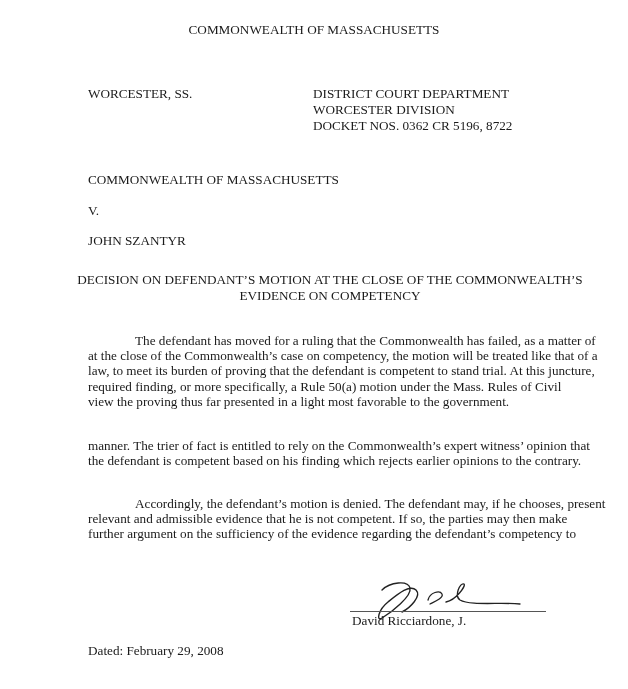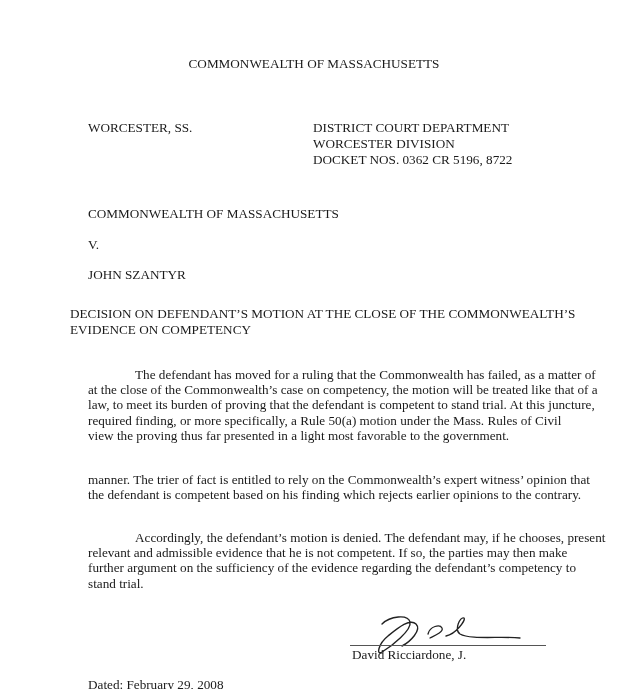--- a/index.html
+++ b/index.html
@@ -1,27 +1,27 @@
 <!DOCTYPE html>
 <html><head>
 <meta charset="utf-8">
 <style>
   html, body { margin: 0; padding: 0; background: #ffffff; }
   body {
     width: 628px; height: 689px; position: relative; overflow: hidden;
     font-family: "Liberation Serif", "DejaVu Serif", serif;
     color: #1a1a1a; font-size: 13.2px;
   }
-  .abs { position: absolute; white-space: nowrap; margin-top: 34px; }
+  .abs { position: absolute; white-space: nowrap; }
   .hdr-title { left: 0; width: 628px; text-align: center; top: 22px; }
   .venue { left: 88px; top: 86px; }
   .court { left: 313px; top: 86px; line-height: 16px; }
   .court div { white-space: nowrap; }
   .caption { left: 88px; line-height: 15px; }
-  .decision-title { left: 70px; width: 520px; top: 272px; line-height: 16px; }
+  .decision-title { left: 70px; width: 520px; text-align: center; top: 272px; line-height: 16px; }
   .para { left: 88px; width: 500px; line-height: 15.2px; white-space: normal; }
   .para .line { display: block; white-space: nowrap; }
   .para .line.first { padding-left: 47px; }
   .sig-area { left: 350px; top: 572px; width: 200px; height: 60px; }
   .sig-line { position: absolute; left: 0; top: 39px; width: 196px; height: 1px; background: #555; }
   .sig-name { position: absolute; left: 2px; top: 41px; white-space: nowrap; }
   .sig-svg { position: absolute; left: 20px; top: 0; }
   .dated { left: 88px; top: 643px; }
 </style>
 </head>
@@ -56,21 +56,20 @@
 
 <div class="abs para" style="top:438px;">
   <span class="line">manner.  The trier of fact is entitled to rely on the Commonwealth’s expert witness’ opinion that</span>
   <span class="line">the defendant is competent based on his finding which rejects earlier opinions to the contrary.</span>
 </div>
 
 <div class="abs para" style="top:496px;">
   <span class="line first">Accordingly, the defendant’s motion is denied.  The defendant may, if he chooses, present</span>
   <span class="line">relevant and admissible evidence that he is not competent.  If so, the parties may then make</span>
   <span class="line">further argument on the sufficiency of the evidence regarding the defendant’s competency to</span>
-  <span class="line">stand trial.</span>
 </div>
 
 <div class="abs sig-area">
   <svg class="sig-svg" width="170" height="50" viewBox="0 0 170 50">
     <path d="M12 18 C 20 10, 38 8, 40 16 C 42 24, 22 40, 12 46 C 6 50, 8 38, 18 30 C 28 22, 40 12, 46 18 C 52 24, 40 36, 32 40" fill="none" stroke="#222" stroke-width="1.4" stroke-linecap="round"></path>
     <path d="M58 28 C 60 20, 70 18, 72 22 C 74 26, 64 30, 60 32" fill="none" stroke="#222" stroke-width="1.3" stroke-linecap="round"></path>
     <path d="M76 30 C 86 28, 96 14, 94 12 C 90 10, 84 24, 90 28 C 100 34, 130 30, 150 32" fill="none" stroke="#222" stroke-width="1.3" stroke-linecap="round"></path>
   </svg>
   <div class="sig-line"></div>
   <div class="sig-name">David Ricciardone, J.</div>

